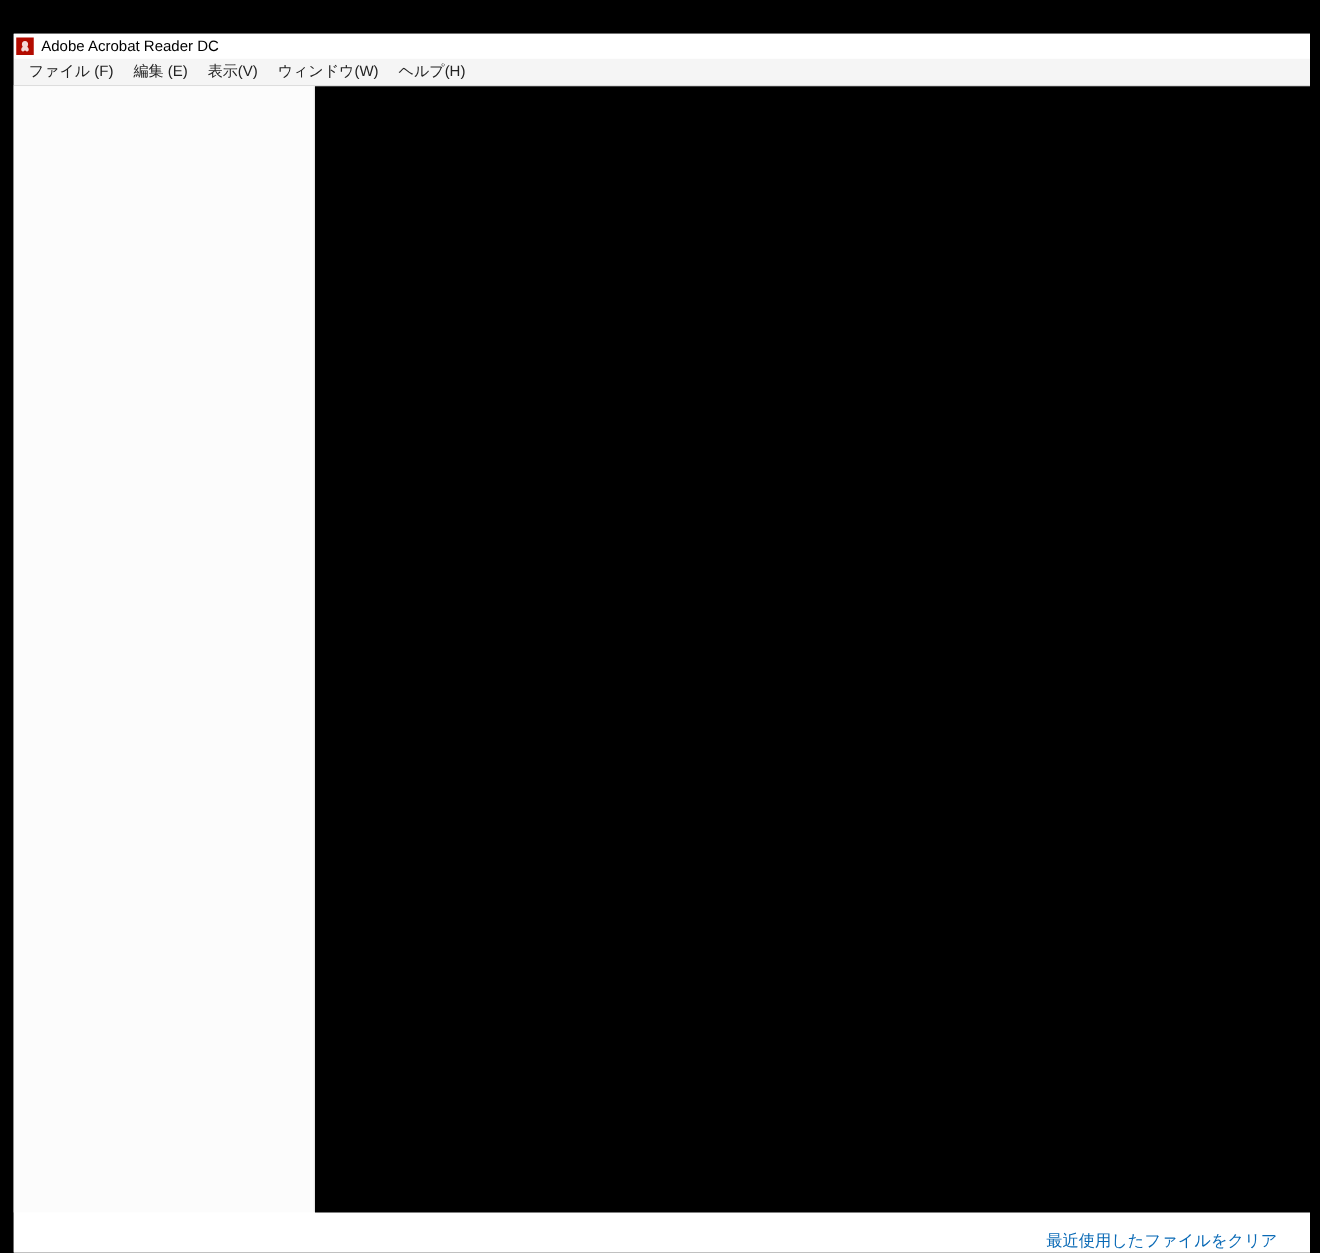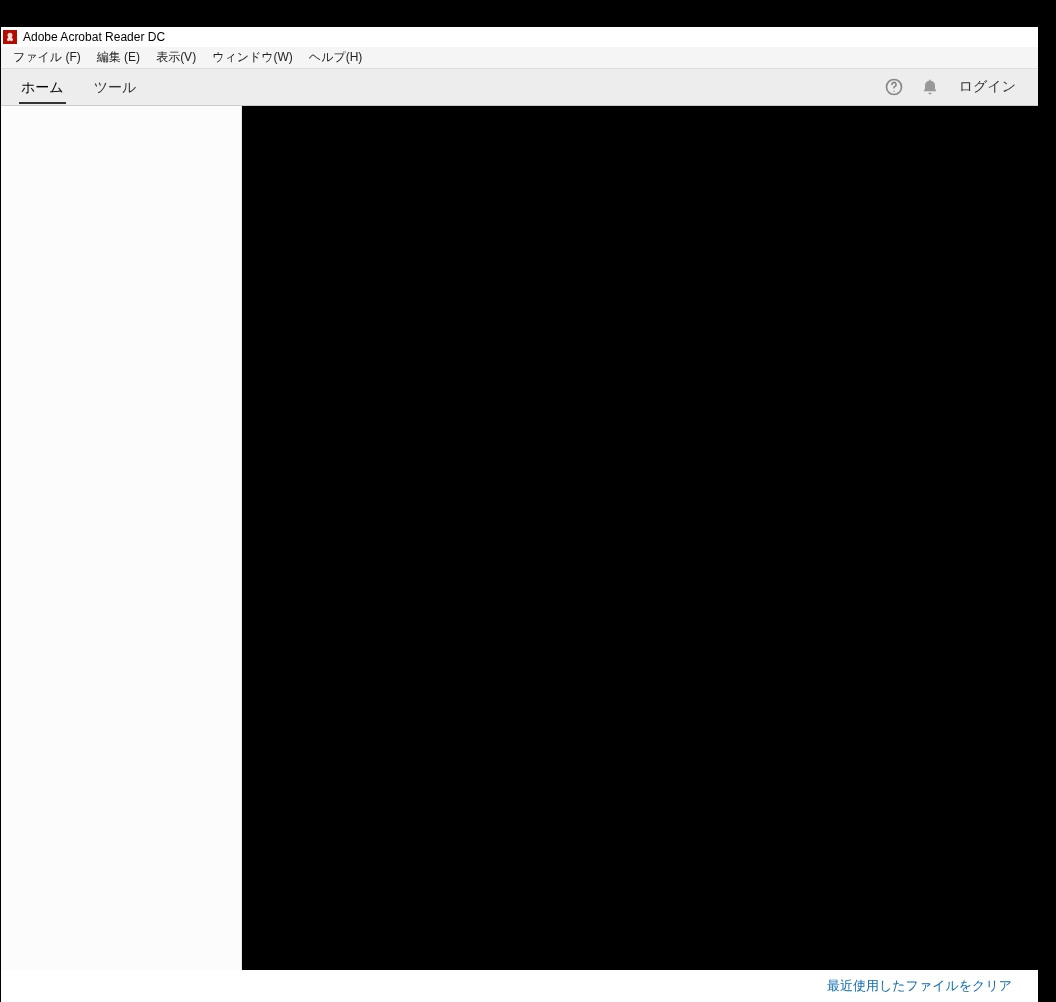--- a/index.html
+++ b/index.html
@@ -8,21 +8,21 @@
       font-size: 12px;
       background: #000;
       width: 1056px;
       height: 1002px;
       overflow: hidden;
       color: #333;
     }
     .window {
       position: absolute;
       top: 27px;
-      left: 1px;
+      left: 11px;
       width: 1037px;
       height: 975px;
       background: #fff;
       display: flex;
       flex-direction: column;
     }
     .titlebar {
       height: 20px;
       background: #fff;
       display: flex;
@@ -115,21 +115,21 @@
     }
     .main {
       flex: 1;
       background: #000;
       position: relative;
     }
     .footer {
       height: 32px;
       background: #fff;
       display: flex;
-      align-items: center;
+      align-items: flex-end;
       justify-content: flex-end;
       padding: 0 26px;
     }
     .clear-link {
       font-size: 13px;
       color: #0a6ab6;
       cursor: pointer;
     }
   </style>
 </head>
@@ -146,38 +146,20 @@
   </div>
 
   <div class="menubar">
     <div class="menu-item">ファイル (F)</div>
     <div class="menu-item">編集 (E)</div>
     <div class="menu-item">表示(V)</div>
     <div class="menu-item">ウィンドウ(W)</div>
     <div class="menu-item">ヘルプ(H)</div>
   </div>
 
-  <div class="toolbar">
-    <div class="tab active">ホーム</div>
-    <div class="tab">ツール</div>
-    <div class="toolbar-spacer"></div>
-    <div class="toolbar-icon">
-      <svg viewBox="0 0 24 24" fill="none" stroke="#888" stroke-width="2">
-        <circle cx="12" cy="12" r="9"></circle>
-        <path d="M9.5 9a2.5 2.5 0 1 1 3.5 2.3c-.8.4-1 .9-1 1.7" stroke-linecap="round"></path>
-        <circle cx="12" cy="17" r="0.8" fill="#888" stroke="none"></circle>
-      </svg>
-    </div>
-    <div class="toolbar-icon">
-      <svg viewBox="0 0 24 24" fill="#999">
-        <path d="M12 3a1 1 0 0 1 1 1v.6A6 6 0 0 1 18 10v4l1.5 2.5v.5H4.5v-.5L6 14v-4a6 6 0 0 1 5-5.4V4a1 1 0 0 1 1-1zm-2 16h4a2 2 0 0 1-4 0z"></path>
-      </svg>
-    </div>
-    <div class="login-link">ログイン</div>
-  </div>
 
   <div class="content">
     <div class="sidebar"></div>
     <div class="main"></div>
   </div>
 
   <div class="footer">
     <span class="clear-link">最近使用したファイルをクリア</span>
   </div>
 </div>

